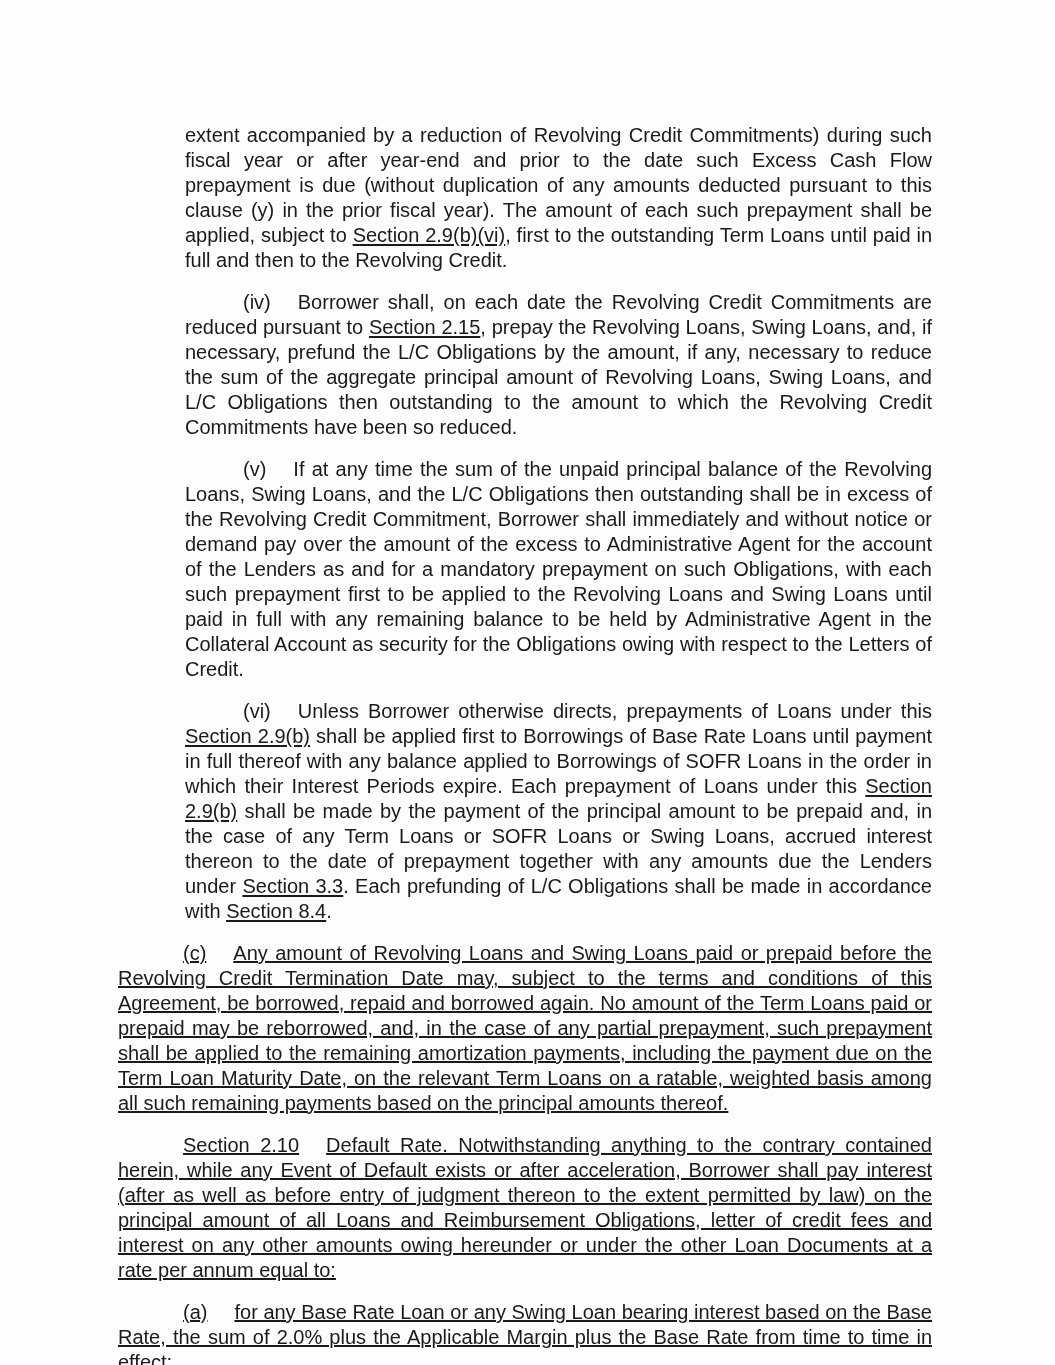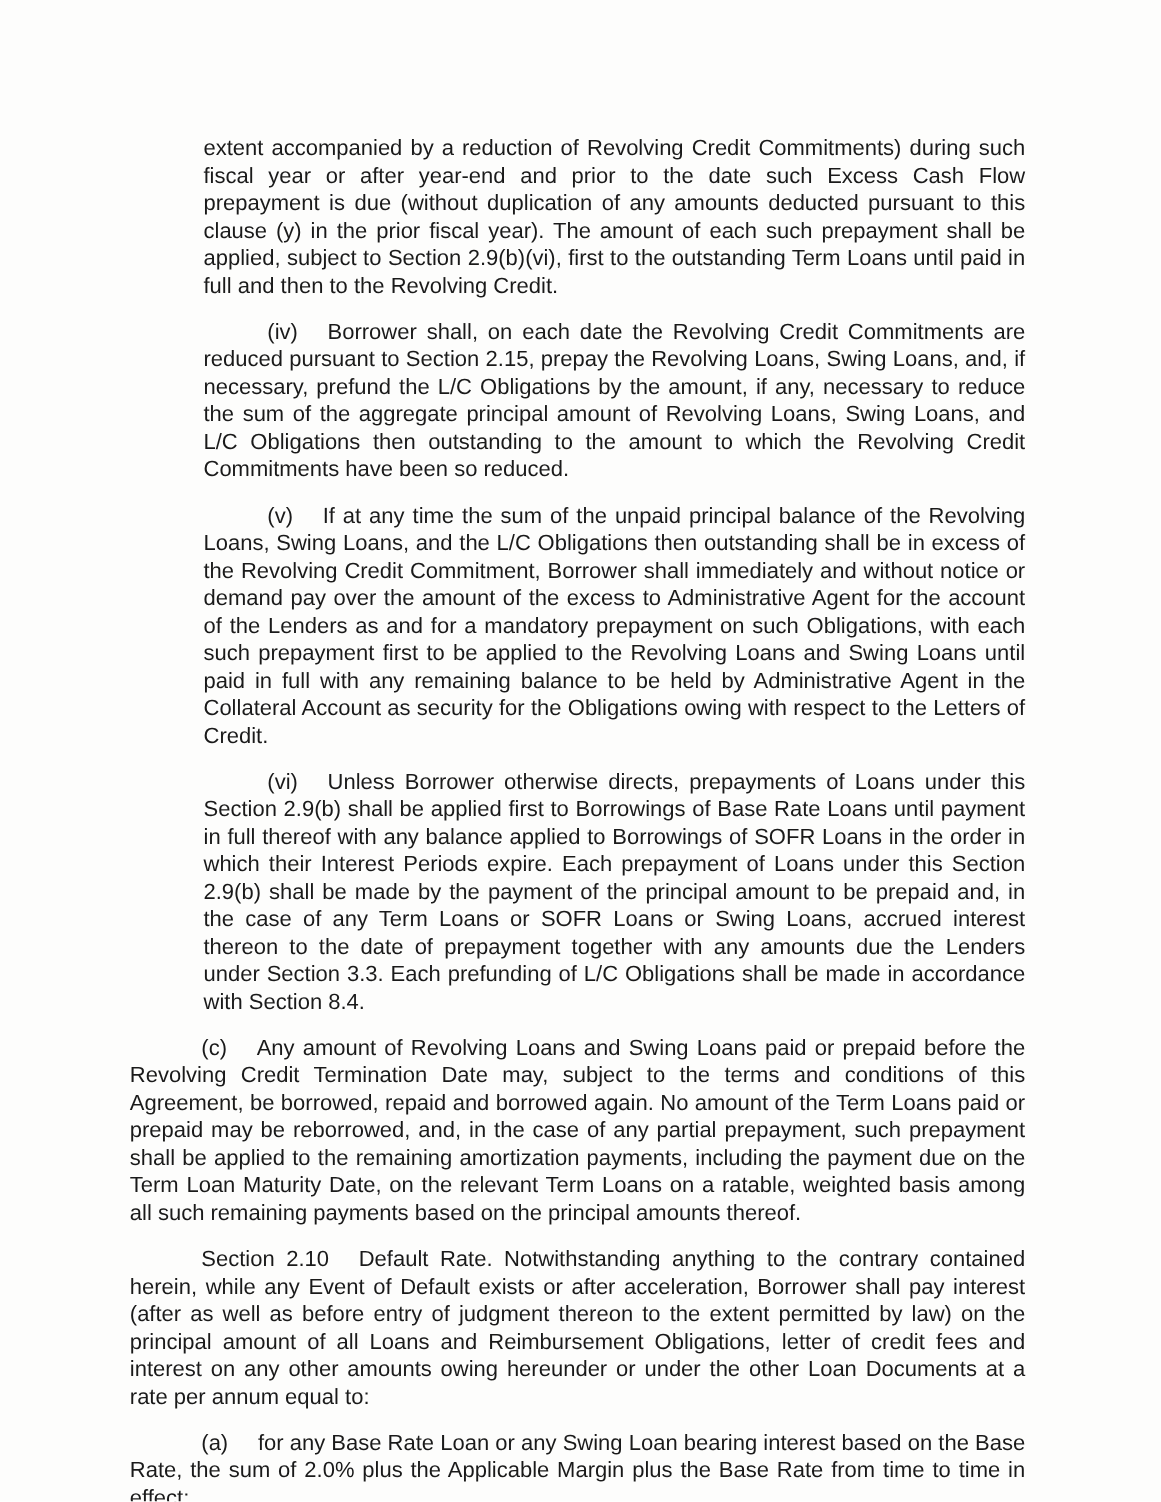--- a/index.html
+++ b/index.html
@@ -21,22 +21,23 @@
     overflow: hidden;
   }
   .doc-body { padding-top: 123px; }
   .para {
     margin: 0 0 17px 0;
     text-align: justify;
   }
   .para.full { margin-left: 118px; margin-right: 123px; }
   .para.sub  { margin-left: 185px; margin-right: 123px; }
   .para.sub.indent-first  { text-indent: 58px; }
-  .para.full.indent-first { text-indent: 65px; }
+  .para.full.indent-first { text-indent: 65px; text-decoration: underline; }
   .u {
+    text-decoration: underline;
     text-underline-offset: 2px;
   }
   .tab { display: inline-block; width: 27px; }
 </style>
 </head>
 <body>
 
 <div class="page">
   <div class="doc-body">
       <p class="para sub"><span>extent accompanied by a reduction of Revolving Credit Commitments) during such fiscal year or after year-end and prior to the date such Excess Cash Flow prepayment is due (without duplication of any amounts deducted pursuant to this clause (y) in the prior fiscal year).  The amount of each such prepayment shall be applied, subject to </span><span class="u">Section 2.9(b)(vi)</span><span>, first to the outstanding Term Loans until paid in full and then to the Revolving Credit.</span></p>

